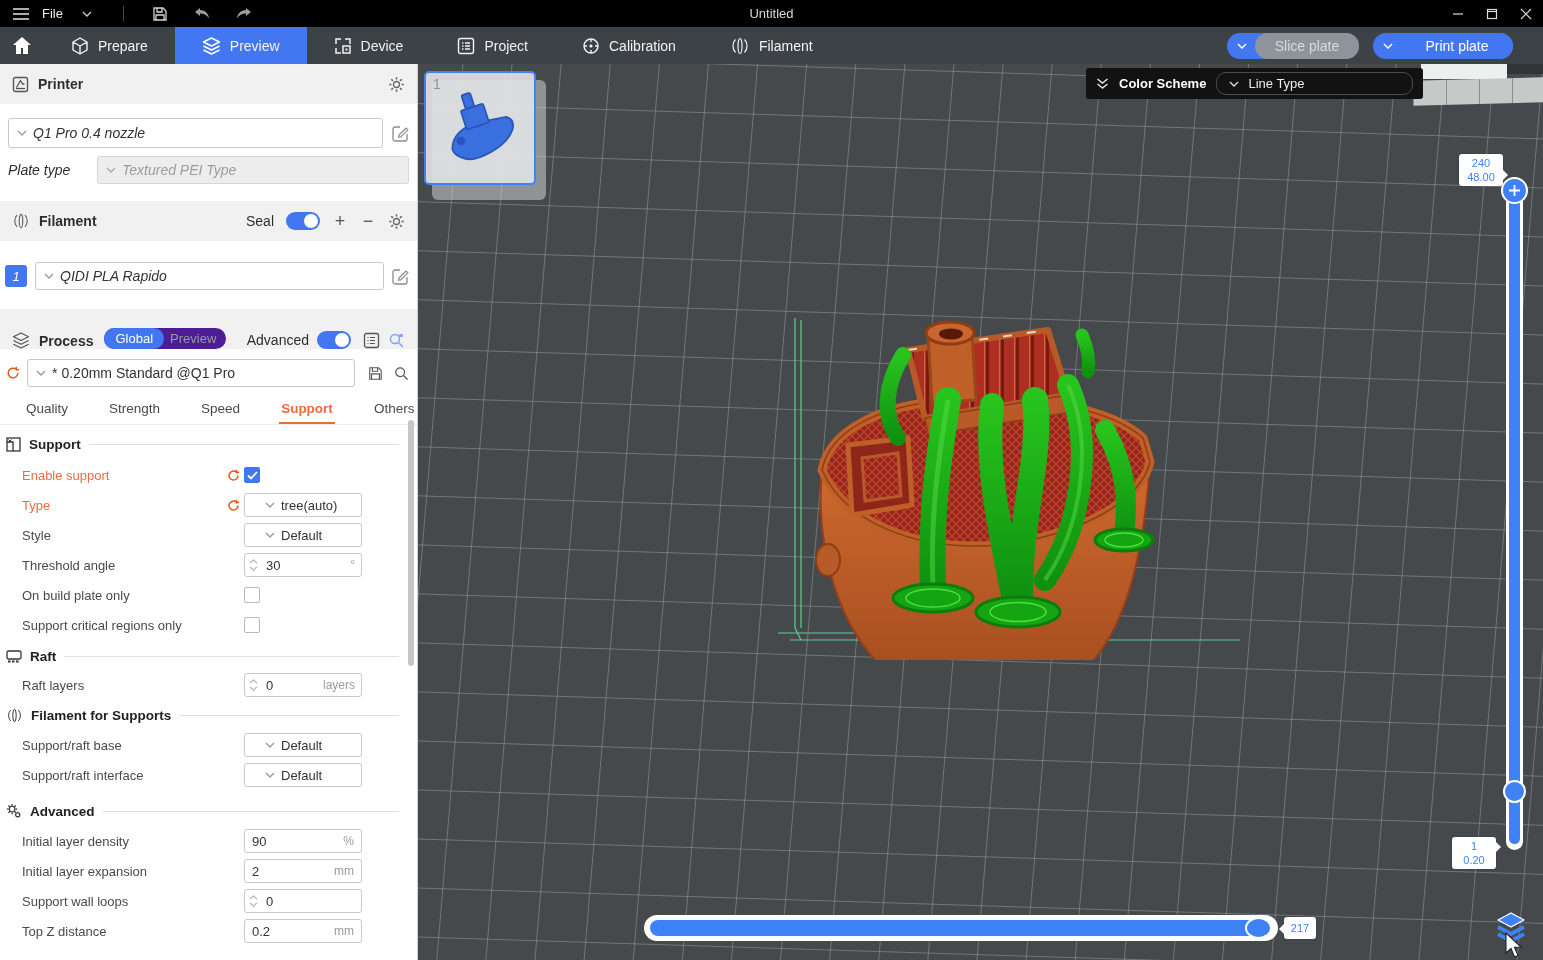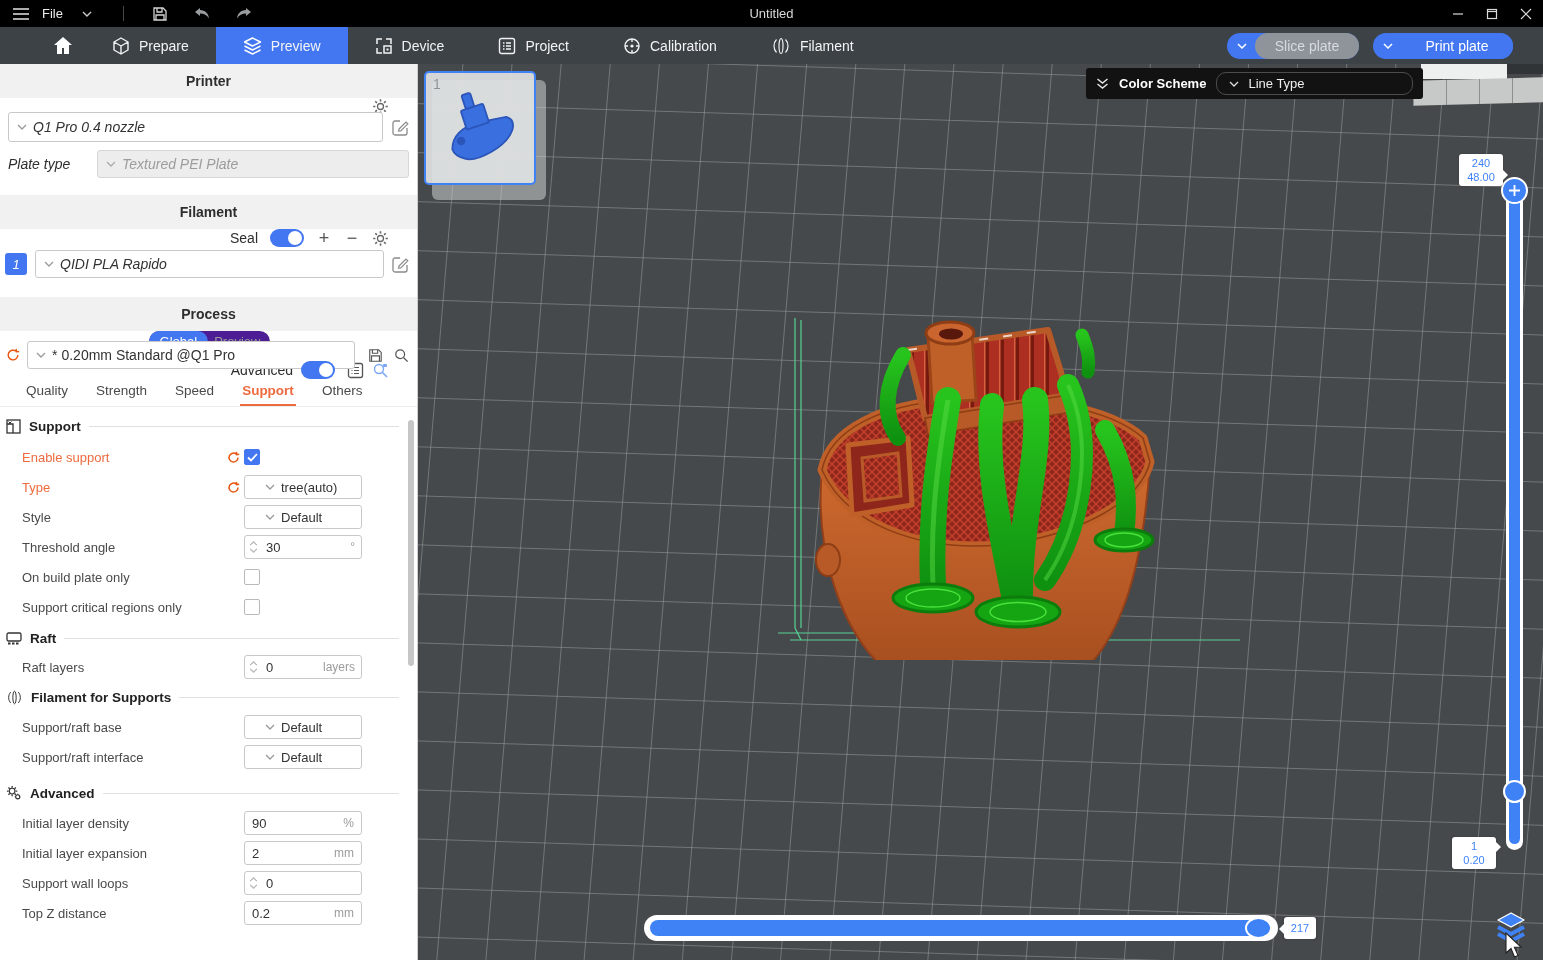--- a/index.html
+++ b/index.html
@@ -11,39 +11,39 @@
   .titlebar { position:relative; height:27px; background:#000000; display:flex; align-items:center; color:#e3e3e3; }
   .tb-left { display:flex; align-items:center; gap:6px; padding-left:10px; }
   .menu-label { font-size:13px; color:#ececec; margin-left:4px; }
   .tb-divider { width:1px; height:15px; background:#45484b; margin:0 12px; }
   .tb-icon { width:22px; height:22px; display:flex; align-items:center; justify-content:center; margin:0 7px; }
   .tb-title { position:absolute; left:0; right:0; text-align:center; font-size:13px; color:#d9d9d9; pointer-events:none; }
   .tb-win { position:absolute; right:0; top:0; height:27px; display:flex; align-items:center; }
   .win-btn { width:34px; height:27px; display:flex; align-items:center; justify-content:center; }
 
   
-  .tabbar { height:37px; background:#3d4247; display:flex; align-items:center;padding-left:41px; }
+  .tabbar { height:37px; background:#3d4247; display:flex; align-items:center; }
   .home-btn { width:44px; height:37px; display:flex; align-items:center; justify-content:center; }
   .nav-tab { height:37px; display:flex; align-items:center; gap:9px; padding:0 27px; color:#f2f3f4; font-size:14px; }
   .nav-tab.active { background:#4377f2; }
   .tab-spacer { flex:1; }
   .action-group { position:relative; width:132px; height:26px; border-radius:13px; background:#4377f2; margin-right:14px; }
   .action-group .chev { position:absolute; left:0; top:0; width:30px; height:26px; display:flex; align-items:center; justify-content:center; }
   .action-main { position:absolute; left:28px; right:0; top:0; height:26px; border-radius:13px; display:flex; align-items:center; justify-content:center; font-size:14px; }
   .action-main.disabled { background:#8f949b; color:#d7dade; }
   .action-main.primary { background:#4377f2; color:#fff; }
   .print-group { width:140px; margin-right:30px; }
 
   
   .main { display:flex; height:896px; }
   .panel { position:relative; width:418px; height:896px; background:#fff; border-right:1px solid #cfcfcf; overflow:hidden; }
   .viewport { position:relative; flex:1; height:896px; background:#46494b; overflow:hidden; }
 
   
-  .sect-head { height:34px; background:#f1f1f1; display:flex; align-items:center; padding:0 28px; gap:9px;flex-direction:column; }
+  .sect-head { height:40px; background:#f1f1f1; display:flex; align-items:center; padding:0 12px; gap:9px; }
   .sect-title { font-size:14px; font-weight:bold; color:#2e2e2e; }
   .sect-right { margin-left:auto; display:flex; align-items:center; gap:12px; }
   .seal-label { font-size:14px; color:#2e2e2e; }
   .toggle { width:34px; height:18px; border-radius:9px; background:#4377f2; position:relative; }
   .toggle .knob { position:absolute; right:2px; top:2px; width:14px; height:14px; border-radius:50%; background:#fff; }
   .pm { font-size:18px; color:#555; width:16px; text-align:center; line-height:16px; }
 
   .row-line { display:flex; align-items:center;font-style:italic; }
   .select { display:flex; align-items:center; gap:6px; border:1px solid #c9c9c9; border-radius:3px; background:#fff; height:30px; padding:0 8px; font-size:14px; color:#333; }
   .select.small { height:28px; }
@@ -53,21 +53,21 @@
   .slot-num { width:22px; height:22px; border-radius:3px; background:#4377f2; color:#fff; display:flex; align-items:center; justify-content:center; font-size:13px; }
 
   .pill-switch { display:flex; align-items:center; background:#4c1d95; border-radius:11px; height:21px; }
   .pill-on { background:#4377f2; color:#fff; border-radius:11px; height:21px; display:flex; align-items:center; padding:0 11px; font-size:13px; }
   .pill-off { color:#9a9a9a; padding:0 10px 0 6px; font-size:13px; }
   .adv-label { font-size:14px; color:#2e2e2e; }
 
   .preset-row { display:flex; align-items:center; margin:10px 8px 0 6px; gap:7px; }
   .preset-select { flex:none; width:328px; height:28px; }
 
-  .param-tabs { display:flex; align-items:flex-end; gap:0; padding:10px 0 0 12px; border-bottom:1px solid #ededed; }
+  .param-tabs { display:flex; align-items:flex-end; gap:13px; padding:10px 0 0 12px; border-bottom:1px solid #ededed; }
   .ptab { font-size:13.5px; color:#4a4a4a; padding:4px 14px 8px 14px; position:relative; }
   .ptab.active { color:#ed6b3f; font-weight:bold; }
   .ptab.active::after { content:""; position:absolute; left:12px; right:12px; bottom:0; height:2px; background:#ed6b3f; }
 
   
   .settings { position:relative; padding-top:2px; }
   .ghead { display:flex; align-items:center; gap:8px; margin:10px 18px 0 6px; }
   .ghead .gtitle { font-size:13.5px; font-weight:bold; color:#222; white-space:nowrap; }
   .ghead .hr { flex:1; height:1px; background:#e0e0e0; }
   .prow { display:flex; align-items:center; height:30px; padding-left:22px; }
@@ -282,21 +282,21 @@
             <path d="M7 10l7-7 1.8 1.8-7 7L6.5 12z" fill="none" stroke="#8a8a8a" stroke-width="1.2"></path>
           </svg>
       </div>
 
       <div class="row-line" style="margin:8px 8px 0 8px;">
         <span style="font-size:14px; color:#2e2e2e; width:89px;">Plate type</span>
         <div class="select small gray" style="flex:1;">
           <svg class="chevron-down" viewBox="0 0 10 6">
               <path d="M1 1l4 4 4-4" fill="none" stroke="#ababab" stroke-width="1.3"></path>
             </svg>
-          <span>Textured PEI Plate</span>
+          <span>Textured PEI Type</span>
         </div>
       </div>
 
       <div class="sect-head" style="margin-top:17px;">
         <svg width="18" height="16" viewBox="0 0 20 18">
             <ellipse cx="10" cy="9" rx="2" ry="7.5" fill="none" stroke="#555" stroke-width="1.2"></ellipse>
             <path d="M5.5 2.5C4 4 3 6.3 3 9s1 5 2.5 6.5 M14.5 2.5C16 4 17 6.3 17 9s-1 5-2.5 6.5" fill="none" stroke="#555" stroke-width="1.2"></path>
           </svg>
         <span class="sect-title">Filament</span>
         <span class="sect-right">
@@ -322,21 +322,21 @@
               <path d="M1 1l4 4 4-4" fill="none" stroke="#9a9a9a" stroke-width="1.3"></path>
             </svg>
           <span>QIDI PLA Rapido</span>
         </div>
         <svg width="17" height="17" viewBox="0 0 17 17">
             <path d="M15 9v5a2 2 0 0 1-2 2H3a2 2 0 0 1-2-2V4a2 2 0 0 1 2-2h5" fill="none" stroke="#8a8a8a" stroke-width="1.3"></path>
             <path d="M7 10l7-7 1.8 1.8-7 7L6.5 12z" fill="none" stroke="#8a8a8a" stroke-width="1.2"></path>
           </svg>
       </div>
 
-      <div class="sect-head" style="margin-top:19px;">
+      <div class="sect-head" style="margin-top:19px;align-items:flex-end;">
         <svg width="18" height="17" viewBox="0 0 19 18">
             <path d="M9.5 1l8 4-8 4-8-4z M1.5 9l8 4 8-4 M1.5 13l8 4 8-4" fill="none" stroke="#555" stroke-width="1.3" stroke-linejoin="round"></path>
           </svg>
         <span class="sect-title">Process</span>
         <span class="pill-switch" style="margin-left:2px;">
           <span class="pill-on">Global</span>
           <span class="pill-off">Preview</span>
         </span>
         <span class="sect-right" style="gap:8px;">
           <span class="adv-label">Advanced</span>

